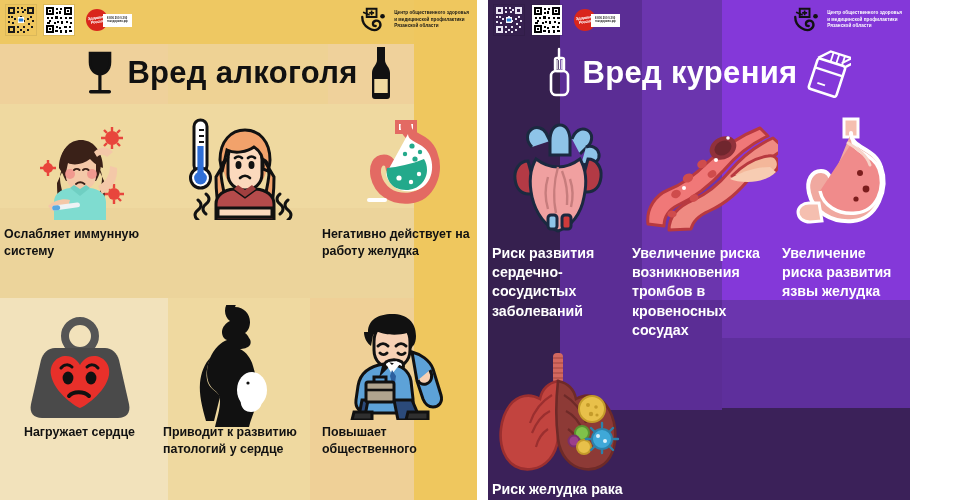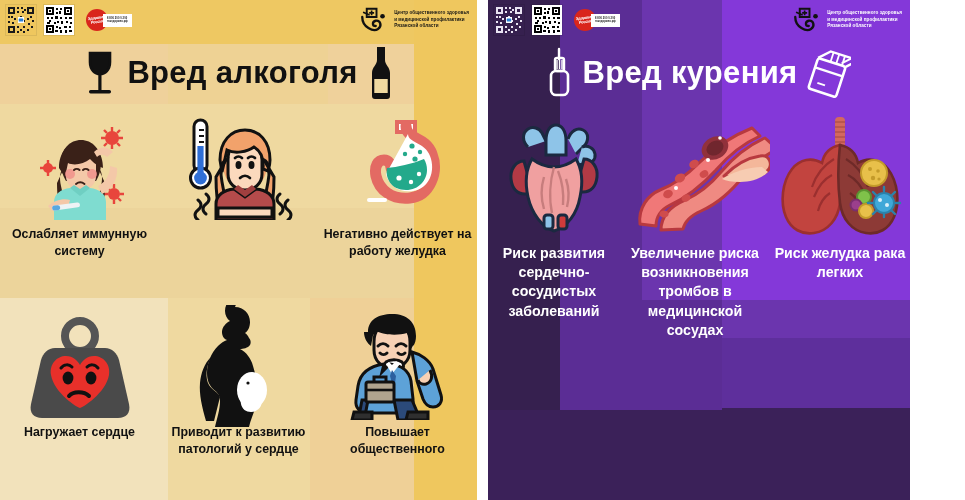--- a/index.html
+++ b/index.html
@@ -48,21 +48,21 @@
   .panel-right .title-text{color:#ffffff;}
 
   
   .grid{position:absolute;left:0;right:0;top:104px;bottom:0;z-index:4;
         display:grid;grid-template-columns:1fr 1fr 1fr;grid-template-rows:1fr 1fr;}
   .grid2{grid-template-columns:1fr 1fr 1fr;}
   .cell{position:relative;display:flex;flex-direction:column;align-items:center;
         justify-content:flex-start;padding-top:8px;box-sizing:border-box;}
   .art{height:112px;display:flex;align-items:center;justify-content:center;}
   .grid2 .art{height:128px;}
-  .caption{text-align:center;font-size:12.4px;font-weight:bold;line-height:1.33;
+  .caption{text-align:left;font-size:12.4px;font-weight:bold;line-height:1.33;
     margin-top:2px;padding:0 4px;}
   .panel-left .caption{color:#111111;}
   .panel-right .caption{color:#ffffff;font-size:14.2px;line-height:1.35;}
   .grid2 .caption{margin-top:4px;}
 </style>
 </head>
 <body>
 
 <div class="poster-pair">
 
@@ -544,23 +544,41 @@
               <ellipse cx="66" cy="78" rx="4.6" ry="3.6" transform="rotate(-25 66 78)"></ellipse>
               <ellipse cx="44" cy="94" rx="4.6" ry="3.6"></ellipse>
             </g>
             <g fill="#ffffff">
               <circle cx="88" cy="40" r="2"></circle>
                 <circle cx="56" cy="68" r="2"></circle>
                 <circle cx="100" cy="18" r="1.8"></circle>
             </g>
           </svg>
         </div>
-        <div class="caption">Увеличение риска возникновения тромбов в медицинской сосудах</div>
-      </div>
-
+        <div class="caption">Увеличение риска возникновения тромбов в кровеносных сосудах</div>
+      </div>
+
+      <div class="cell">
+        <div class="art">
+          <svg width="112" height="122" viewBox="0 0 112 122">
+            <path d="M56 4h14v18H56z" fill="#f5bfb0" stroke="#fff" stroke-width="3"></path>
+            <path d="M63 18c0 16 24 14 30 34 8 22-4 52-28 54-22 2-40-10-44-28-3-13 3-22 12-22 7 0 10 6 10 11" fill="#f0a9a0" stroke="#ffffff" stroke-width="4" stroke-linecap="round" stroke-linejoin="round"></path>
+            <path d="M65 26c0 12 20 12 26 28 7 19-2 42-23 44-19 2-33-8-36-22" fill="#f08b8b"></path>
+            <path d="M65 26c0 12 20 12 26 28 7 19-2 42-23 44-19 2-33-8-36-22" fill="none" stroke="#ffffff" stroke-width="3.4"></path>
+            <path d="M21 88c-6 0-11 4-11 9 0 6 5 10 12 10l12-1-3-18z" fill="#f5bfb0" stroke="#ffffff" stroke-width="3"></path>
+            <g fill="#7b1d1d">
+              <circle cx="72" cy="58" r="3"></circle>
+                <circle cx="78" cy="74" r="3.4"></circle>
+                <circle cx="68" cy="84" r="2.6"></circle>
+            </g>
+            <path d="M60 28c6 4 18 10 22 22" fill="none" stroke="#f7d3c8" stroke-width="3" stroke-linecap="round"></path>
+          </svg>
+        </div>
+        <div class="caption">Увеличение риска развития язвы желудка</div>
+      </div>
 
       <div class="cell">
         <div class="art">
           <svg width="140" height="122" viewBox="0 0 140 122">
             <rect x="65" y="2" width="10" height="30" rx="4" fill="#d3685f"></rect>
             <g stroke="#b4514b" stroke-width="1.6">
               <path d="M65 7h10M65 12h10M65 17h10M65 22h10M65 27h10"></path>
             </g>
             <path d="M70 30c-10 2-16 8-18 18-10-6-22-4-30 6-10 13-12 34-6 48 5 12 16 18 28 16 14-2 24-14 26-30 2-16 2-40 0-58z" fill="#c2443f" stroke="#9b2f2f" stroke-width="2.6"></path>
             <path d="M70 30c10 2 16 8 18 18 10-6 22-4 30 6 10 13 12 34 6 48-5 12-16 18-28 16-14-2-24-14-26-30-2-16-2-40 0-58z" fill="#8d3a36" stroke="#6e2a28" stroke-width="2.6"></path>

